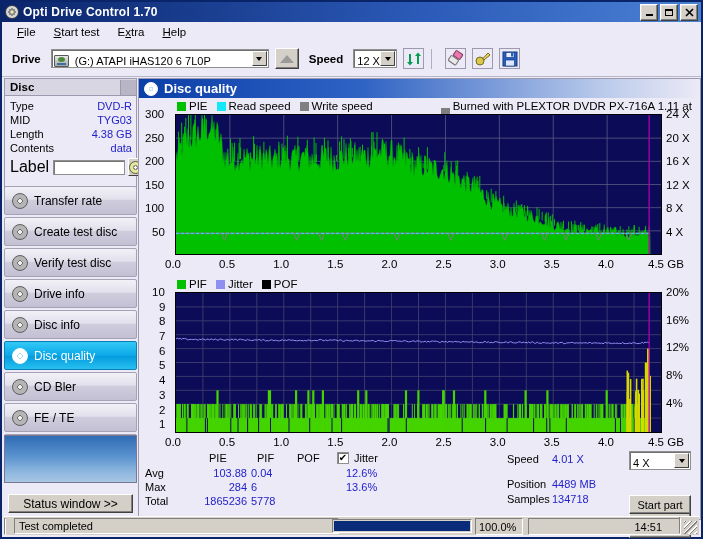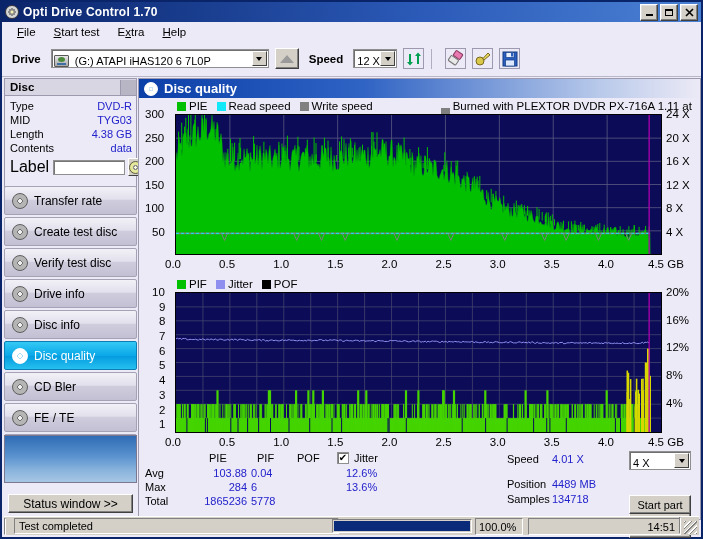--- a/index.html
+++ b/index.html
@@ -1236,21 +1236,21 @@
     <div class="btn3d" style="position:absolute;left:490px;top:45px;width:62px;height:19px;">Start part</div>
   </div>
 
   <div class="statusbar">
     <div class="sb-cell" style="position: absolute; left: 1px; top: 1px; width: 325px; height: 16px; padding-left: 4px; margin-left: 9px;">Test completed</div>
 
     <div class="sb-cell" style="width:1px;"></div>
     <div style="position:absolute;left:675px;top:2px;width:0;"></div>
     <span class="grip"></span>
   <div class="sb-cell" style="position: absolute; left: 471px; top: 1px; width: 48px; padding-left: 3px;">100.0%</div>
-      <div class="sb-cell" style="position: absolute; left: 524px; top: 1px; width: 153px; padding-right: 5px; justify-content: flex-end;">14:51</div>
+      <div class="sb-cell" style="position: absolute; left: 524px; top: 1px; width: 153px; padding-right: 18px; justify-content: flex-end;">14:51</div>
       <div class="progress-outer" style="position: absolute; left: 328px; top: 2px; width: 140px; height: 14px;">
         <div class="progress-inner" style="width: 100%;"></div>
       </div>
     </div>
   <div class="sb-cell" style="position:absolute;left:677px;bottom:3px;width:0;"></div>
 </div>
 
 <div style="position:fixed;left:0;top:0;width:0;height:0;overflow:visible;">
   <div id="sb-extra"></div>
 </div>

